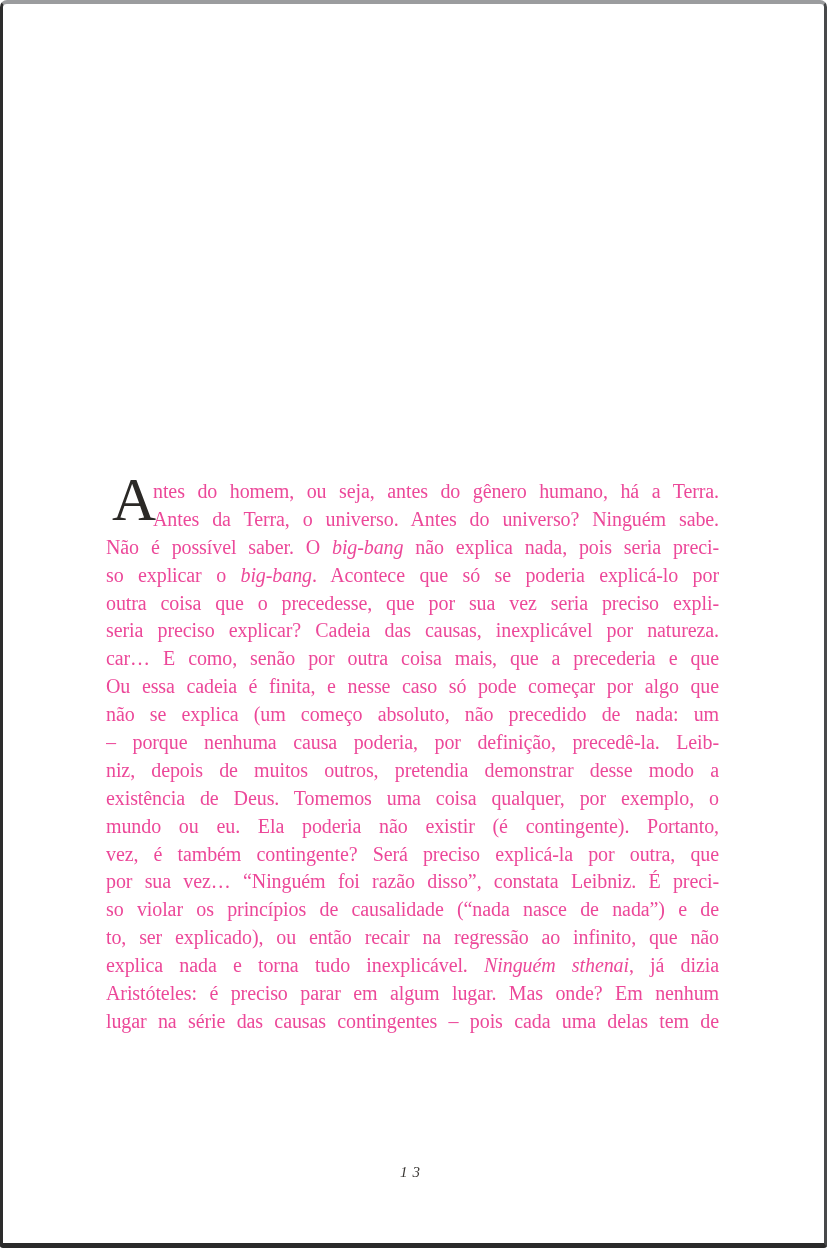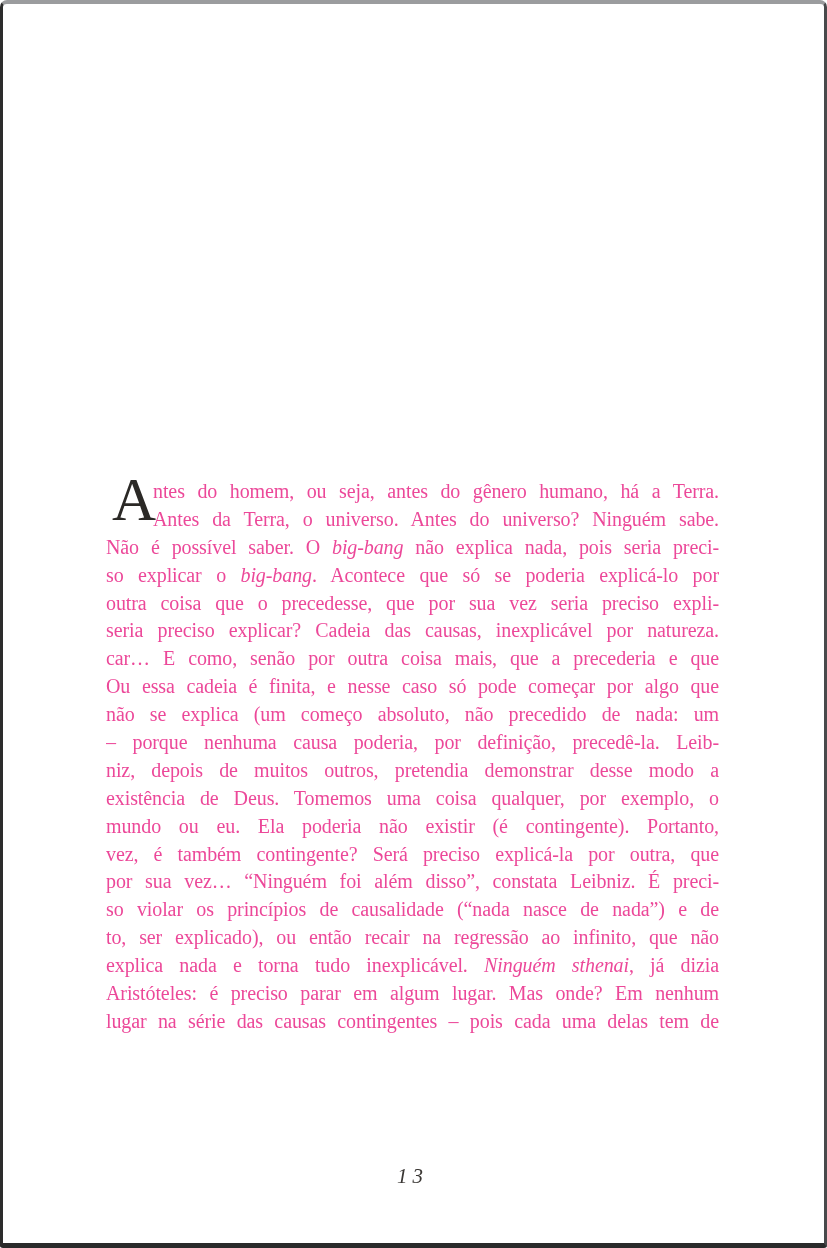--- a/index.html
+++ b/index.html
@@ -66,21 +66,21 @@
     color: #2b2926;
     font-family: "Liberation Serif", "DejaVu Serif", serif;
   }
 
   .folio {
     position: absolute;
     left: 103px;
     top: 1160px;
     width: 613px;
     text-align: center;
-    font-size: 21px;
+    font-size: 15px;
     font-style: italic;
     letter-spacing: 5px;
     color: #3a3734;
   }
 </style>
 </head>
 <body>
 
 <div class="page">
 
@@ -94,21 +94,21 @@
         <div class="line"><span>outra coisa que o precedesse, que por sua vez seria preciso expli-</span></div>
         <div class="line"><span>seria preciso explicar? Cadeia das causas, inexplicável por natureza.</span></div>
         <div class="line"><span>car… E como, senão por outra coisa mais, que a precederia e que</span></div>
         <div class="line"><span>Ou essa cadeia é finita, e nesse caso só pode começar por algo que</span></div>
         <div class="line"><span>não se explica (um começo absoluto, não precedido de nada: um</span></div>
         <div class="line"><span>– porque nenhuma causa poderia, por definição, precedê-la. Leib-</span></div>
         <div class="line"><span>niz, depois de muitos outros, pretendia demonstrar desse modo a</span></div>
         <div class="line"><span>existência de Deus. Tomemos uma coisa qualquer, por exemplo, o</span></div>
         <div class="line"><span>mundo ou eu. Ela poderia não existir (é contingente). Portanto,</span></div>
         <div class="line"><span>vez, é também contingente? Será preciso explicá-la por outra, que</span></div>
-        <div class="line"><span>por sua vez… “Ninguém foi além disso”, constata Leibniz. É preci-</span></div>
+        <div class="line"><span>por sua vez… “Ninguém foi razão disso”, constata Leibniz. É preci-</span></div>
         <div class="line"><span>so violar os princípios de causalidade (“nada nasce de nada”) e de</span></div>
         <div class="line"><span>to, ser explicado), ou então recair na regressão ao infinito, que não</span></div>
         <div class="line"><span>explica nada e torna tudo inexplicável. </span><i>Ninguém sthenai</i><span>, já dizia</span></div>
         <div class="line"><span>Aristóteles: é preciso parar em algum lugar. Mas onde? Em nenhum</span></div>
         <div class="line"><span>lugar na série das causas contingentes – pois cada uma delas tem de</span></div>
       </div>
   </div>
 
   <div class="folio">13</div>
 

